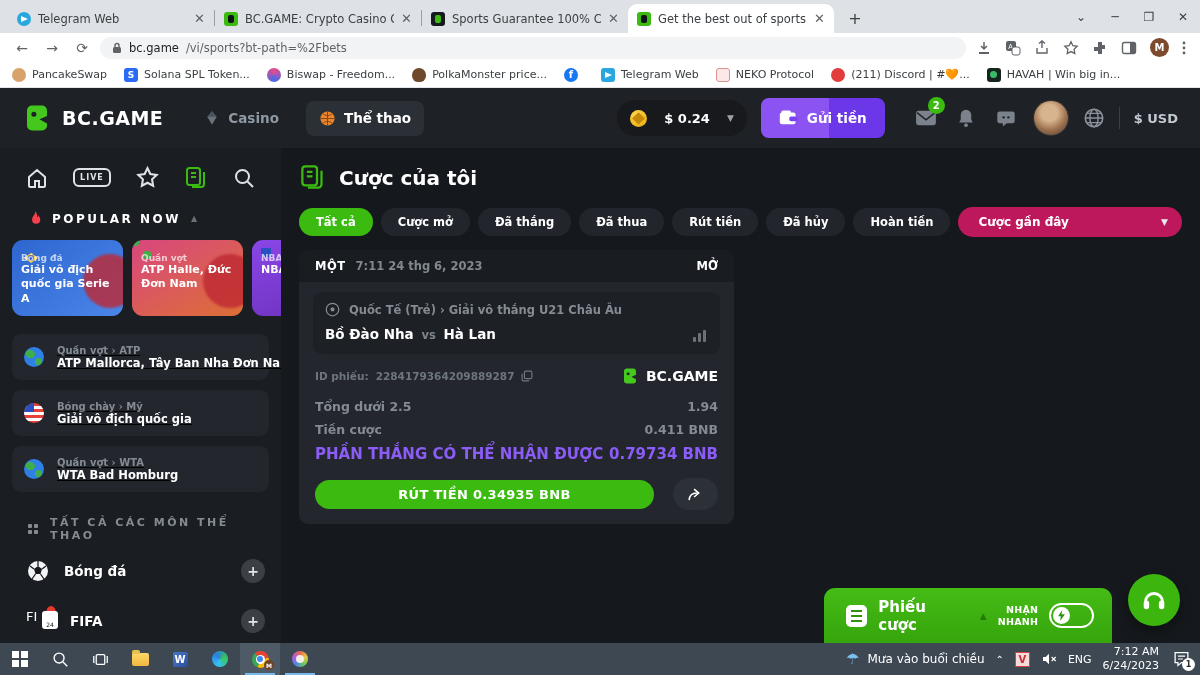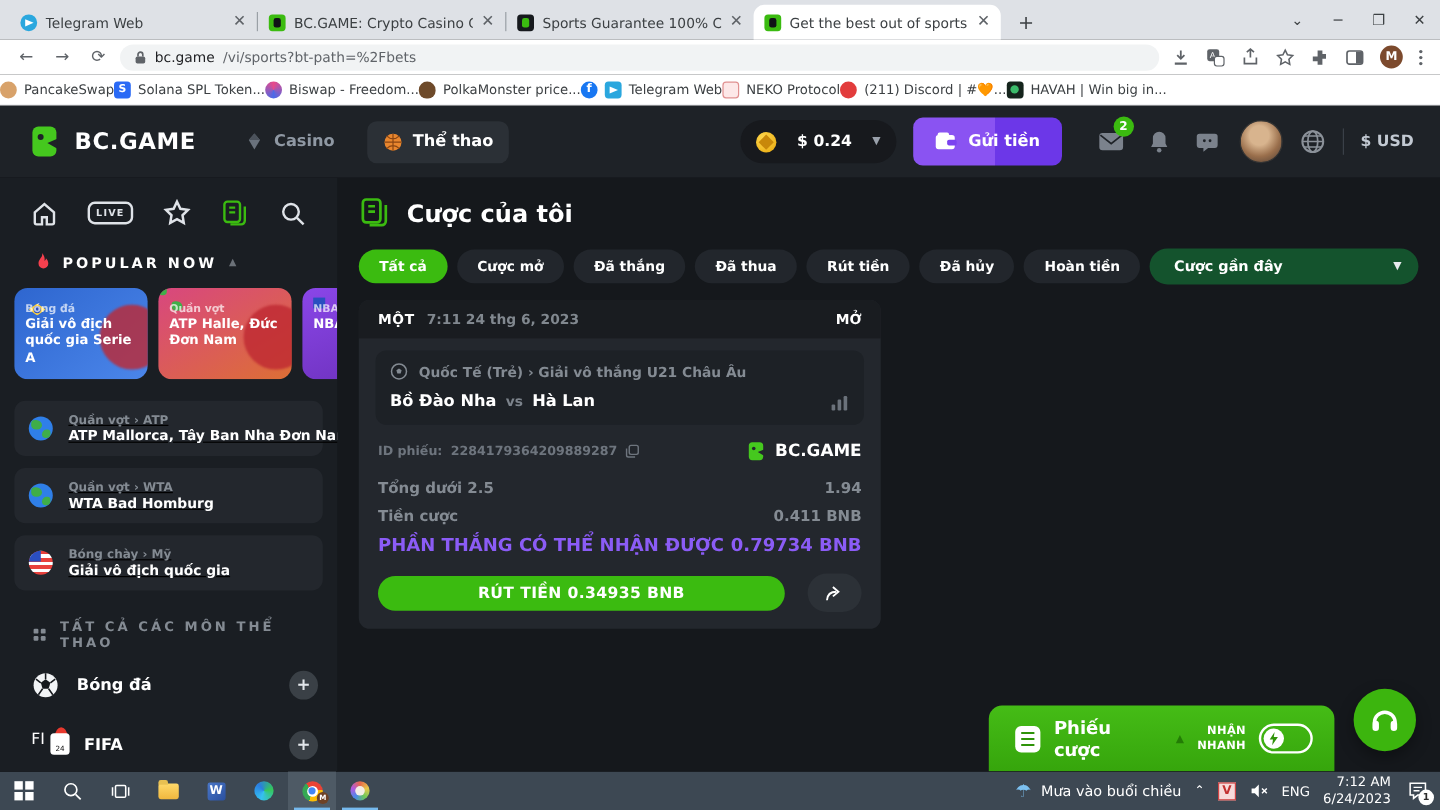--- a/index.html
+++ b/index.html
@@ -26,21 +26,21 @@
   .fav-bc-dark::after { content:""; position:absolute; left:4px; top:3px; width:6px; height:8px; background:#3bbb10; border-radius:2px; }
 
   .addressbar { height:29px; background:#fff; display:flex; align-items:center; padding:0 10px; gap:6px; flex:none; }
   .nav-ic { color:#5f6368; font-size:14px; width:24px; text-align:center; }
   .urlbar { flex:1; height:22px; background:#f1f3f4; border-radius:11px; display:flex; align-items:center; padding:0 12px; gap:7px; font-size:11.5px; }
   .url-host { color:#202124; }
   .url-path { color:#5f6368; }
   .addr-icons { display:flex; align-items:center; gap:13px; color:#5f6368; padding:0 4px; }
   .avatar-m { width:19px; height:19px; border-radius:50%; background:#7c4a2d; color:#fff; font-size:10px; font-weight:bold; display:flex; align-items:center; justify-content:center; }
 
-  .bookmarksbar { height:26px; background:#fff; border-bottom:1px solid #e4e6ea; display:flex; padding:0 0; gap:0; flex:none; }
+  .bookmarksbar { height:26px; background:#fff; border-bottom:1px solid #e4e6ea; display:flex; padding:0 12px; gap:17px; flex:none; }
   .bm { display:flex; align-items:center; gap:6px; font-size:11px; color:#3c4043; white-space:nowrap; }
   .bm-ic { width:14px; height:14px; border-radius:3px; flex:none; }
 
   
   .app-header { height:60px; background:#1e2227; display:flex; align-items:center; padding:0 22px; gap:14px; flex:none; }
   .logo { display:flex; align-items:center; gap:10px; }
   .logo-text { color:#fff; font-weight:bold; font-size:19px; letter-spacing:.5px; }
   .nav-item { display:flex; align-items:center; gap:8px; color:#8f98a3; font-weight:bold; font-size:13.5px; padding:9px 13px; border-radius:8px; }
   .nav-item.active { background:#2b3036; color:#fff; }
   .balance-pill { margin-left:auto; background:#17191d; border-radius:19px; height:36px; display:flex; align-items:center; padding:0 13px; gap:17px; color:#fff; font-weight:bold; font-size:13px; }
@@ -92,21 +92,21 @@
   .fifa-ic .f24 { position:absolute; right:-2px; top:2px; width:16px; height:18px; background:#fff; border-radius:3px; color:#111; font-size:6px; display:flex; align-items:flex-end; justify-content:center; padding-bottom:1px; }
   .fifa-ic .fl { position:absolute; right:0px; top:-3px; width:10px; height:12px; background:#e8392e; border-radius:50% 50% 50% 50%/60% 60% 40% 40%; }
 
   
   .main { flex:1; padding:14px 18px 0; position:relative; overflow:hidden; }
   .main-title-row { display:flex; align-items:center; gap:13px; padding:2px 0 16px; }
   .main-title { color:#fff; font-size:20px; font-weight:bold; }
   .filter-row { display:flex; gap:8px; align-items:center; }
   .pill { height:28px; border-radius:14px; background:#22262c; color:#fff; font-size:11.5px; font-weight:bold; display:flex; align-items:center; padding:0 17px; white-space:nowrap; }
   .pill.active { background:#3bbb10; }
-  .sort { margin-left:auto; width:256px; height:30px; border-radius:15px; background:#14532d; color:#fff; font-size:12px; font-weight:bold; display:flex; align-items:center; padding:0 14px 0 20px; }
+  .sort { margin-left:auto; width:256px; height:30px; border-radius:15px; background:#be185d; color:#fff; font-size:12px; font-weight:bold; display:flex; align-items:center; padding:0 14px 0 20px; }
   .sort .s-caret { margin-left:auto; color:#e8eaee; font-size:9px; }
 
   .bet-card { margin-top:13px; width:435px; background:#23272d; border-radius:9px; overflow:hidden; }
   .bet-head { height:32px; background:#191c20; display:flex; align-items:center; padding:0 16px; font-size:11.5px; font-weight:bold; }
   .bet-type { color:#fff; letter-spacing:.5px; }
   .bet-time { color:#81888f; margin-left:10px; }
   .bet-status { margin-left:auto; color:#fff; }
   .event-panel { margin:10px 14px 0; background:#1d2126; border-radius:9px; padding:10px 12px 12px; position:relative; }
   .event-league { display:flex; gap:9px; align-items:center; color:#848b93; font-size:11.5px; font-weight:bold; }
   .event-teams { margin-top:9px; color:#fff; font-size:13.5px; font-weight:bold; }
@@ -401,31 +401,31 @@
       </div>
 
       <div class="match-item" style="margin-top:18px">
         <span class="flag flag-earth"></span>
         <div>
           <div class="m-cat">Quần vợt › ATP</div>
           <div class="m-name">ATP Mallorca, Tây Ban Nha Đơn Nam</div>
         </div>
       </div>
       <div class="match-item">
+        <span class="flag flag-us"></span>
+        <div>
+          <div class="m-cat">Bóng chày › Mỹ</div>
+          <div class="m-name">Giải vô địch quốc gia</div>
+        </div>
+      </div>
+      <div class="match-item">
         <span class="flag flag-earth"></span>
         <div>
           <div class="m-cat">Quần vợt › WTA</div>
           <div class="m-name">WTA Bad Homburg</div>
-        </div>
-      </div>
-      <div class="match-item">
-        <span class="flag flag-us"></span>
-        <div>
-          <div class="m-cat">Bóng chày › Mỹ</div>
-          <div class="m-name">Giải vô địch quốc gia</div>
         </div>
       </div>
 
       <div class="all-sports-head">
         <span class="grid-ic">
             <i></i>
             <i></i>
             <i></i>
             <i></i>
           </span>

